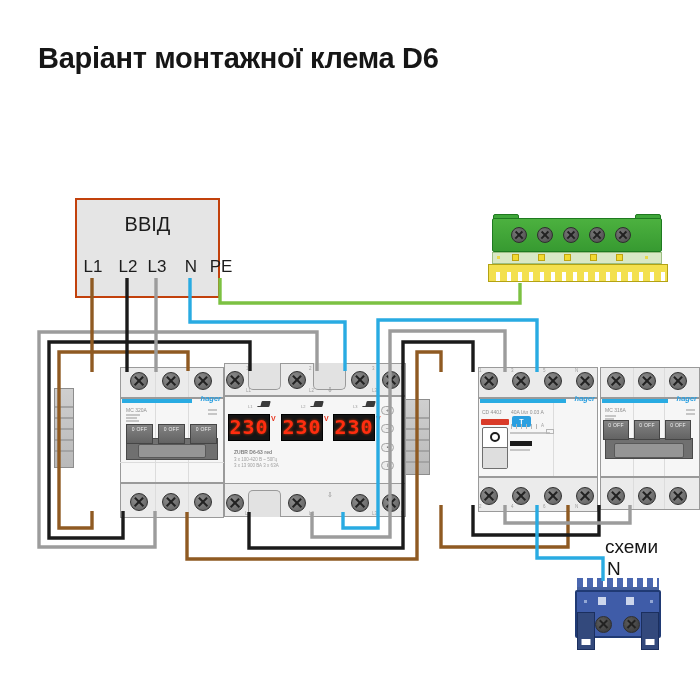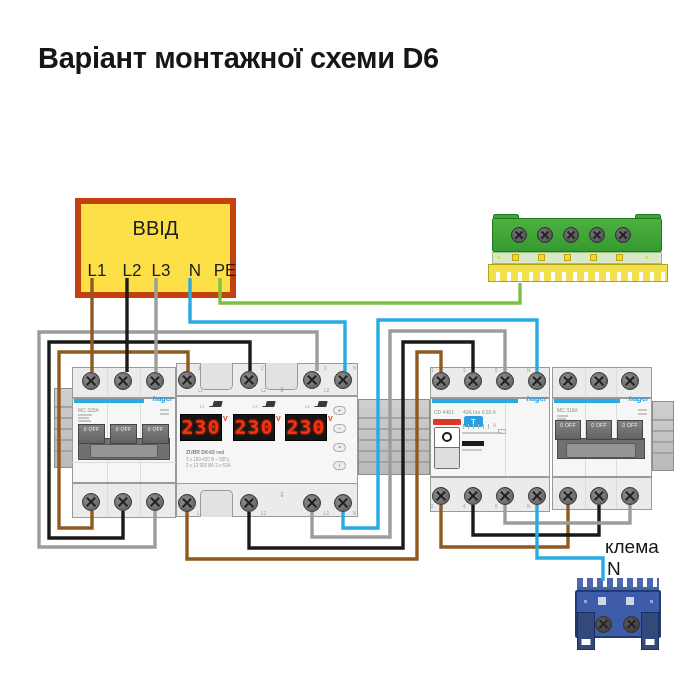--- a/index.html
+++ b/index.html
@@ -1,31 +1,31 @@
 <!DOCTYPE html>
 <html><head>
 <meta charset="utf-8">
 <style>
   html,body{margin:0;padding:0;background:#fff;width:700px;height:700px;font-family:"Liberation Sans",sans-serif;}
   .scene{position:relative;width:700px;height:700px;background:#fff;overflow:hidden;}
   .title{position:absolute;left:38px;top:42px;margin:0;font-size:29px;font-weight:bold;color:#161616;letter-spacing:-0.3px;}
 
   
-  .box-vvid{position:absolute;left:75px;top:198px;width:161px;height:100px;border:6px solid #c2410c;background:#fde047;box-sizing:border-box;z-index:2;}
+  .box-vvid{position:absolute;left:75px;top:198px;width:145px;height:100px;border:2px solid #c2410c;background:#e5e5e5;box-sizing:border-box;z-index:2;}
   .vvid-title{position:absolute;left:0;top:13px;width:100%;text-align:center;font-size:20px;color:#1c1c1c;}
   .term{position:absolute;top:57px;transform:translateX(-50%);font-size:17px;color:#1c1c1c;white-space:nowrap;}
 
   .big-label{position:absolute;font-size:19px;color:#161616;z-index:6;white-space:nowrap;}
 
   
   .rail{position:absolute;background:linear-gradient(#cfcfcf,#b9b9b9);border:1px solid #8d8d8d;box-sizing:border-box;z-index:1;}
   .rail::after{content:"";position:absolute;left:0;right:0;top:8px;bottom:8px;background:repeating-linear-gradient(180deg,transparent 0 9px,#a3a3a3 9px 11px);}
 
   
-  .device{position:absolute;z-index:2;}
+  .device{position:absolute;z-index:2;margin-left:48px;}
   .plate{position:absolute;background:#ebebeb;border:1px solid #9a9a9a;box-sizing:border-box;}
   .face{position:absolute;background:#f6f6f6;border:1px solid #9a9a9a;box-sizing:border-box;}
   .seam{position:absolute;width:1px;background:#dcdcdc;}
   .hseam{position:absolute;height:1px;background:#dcdcdc;}
   .stripe{position:absolute;height:3.5px;background:#29abe2;}
   .logo{position:absolute;font-style:italic;font-weight:bold;font-size:7.5px;color:#2a9fe0;white-space:nowrap;}
   .model{position:absolute;font-size:5px;color:#8f8f8f;white-space:nowrap;}
   .micro{position:absolute;font-size:4.5px;color:#a0a0a0;white-space:nowrap;}
   .mline{position:absolute;height:1.5px;background:#c6c6c6;}
   .screw{position:absolute;width:18px;height:18px;border-radius:50%;background:radial-gradient(circle at 35% 35%,#8c8c8c,#5e5e5e);border:1px solid #2e2e2e;box-sizing:border-box;}
@@ -79,21 +79,21 @@
   
   svg.wires{position:absolute;left:0;top:0;z-index:5;pointer-events:none;}
   svg.wires polyline{fill:none;stroke-width:3.4;}
   .wL1{stroke:#8f5a22;} .wL2{stroke:#1a1a1a;} .wL3{stroke:#9c9c9c;} .wN{stroke:#29abe2;} .wPE{stroke:#7cc142;}
 </style>
 </head>
 <body>
 
 <div class="scene">
 
-  <h1 class="title">Варіант монтажної схеми D6</h1>
+  <h1 class="title">Варіант монтажної клема D6</h1>
 
   <div class="rail" style="left:54px;top:388px;width:20px;height:80px;"></div>
   <div class="rail" style="left:358px;top:399px;width:72px;height:76px;"></div>
   <div class="rail" style="left:652px;top:401px;width:22px;height:70px;"></div>
 
   <div class="box-vvid">
     <div class="vvid-title">ВВІД</div>
     <span class="term" style="left:16px;">L1</span>
     <span class="term" style="left:51px;">L2</span>
     <span class="term" style="left:80px;">L3</span>
@@ -274,21 +274,21 @@
     <div class="toggle" style="left:65px;top:53px;width:26px;">0 OFF</div>
     <div class="handle" style="left:14px;top:76px;width:70px;height:15px;"></div>
     <div class="plate" style="left:0;top:110px;width:100px;height:33px;"></div>
     <div class="seam" style="left:33px;top:111px;height:31px;"></div>
     <div class="seam" style="left:64px;top:111px;height:31px;"></div>
     <div class="screw" style="left:7px;top:120px;"></div>
     <div class="screw" style="left:38px;top:120px;"></div>
     <div class="screw" style="left:69px;top:120px;"></div>
   </div>
 
-  <div class="big-label" style="left:605px;top:536px;">клема</div>
+  <div class="big-label" style="left:605px;top:536px;">схеми</div>
   <div class="big-label" style="left:607px;top:558px;">N</div>
   <div class="nblock">
     <div class="ncomb"></div>
     <div class="nbody"></div>
     <div class="nsq" style="left:25px;top:21px;"></div>
     <div class="nsq" style="left:53px;top:21px;"></div>
     <div class="ndot" style="left:11px;top:24px;"></div>
     <div class="ndot" style="left:77px;top:24px;"></div>
     <div class="nfoot" style="left:4px;top:36px;"></div>
     <div class="nfoot" style="left:68px;top:36px;"></div>

